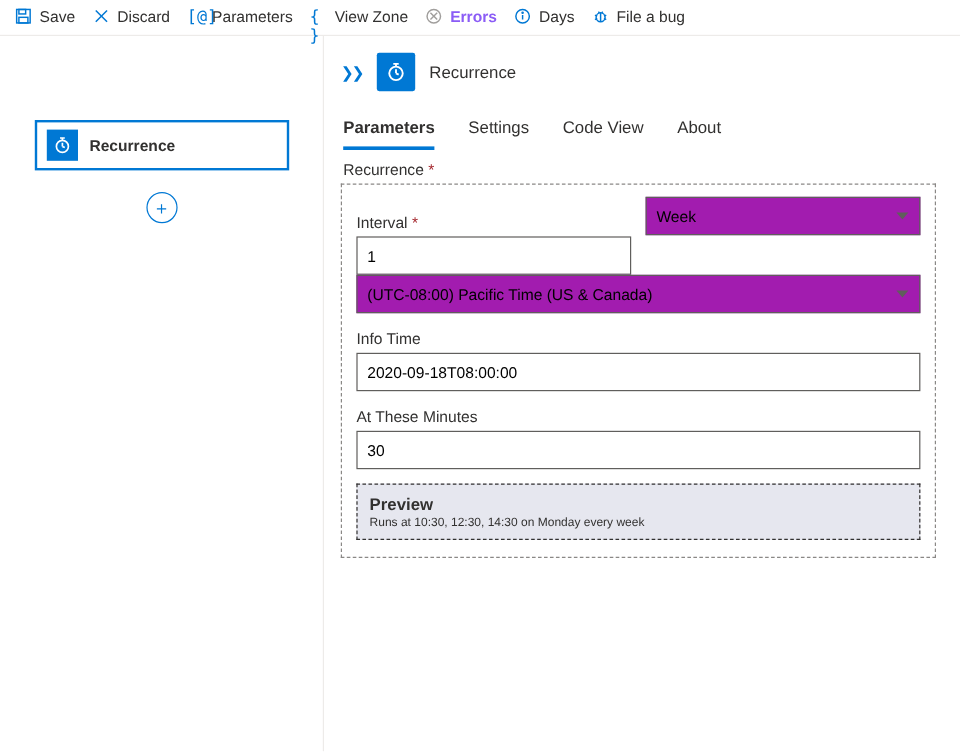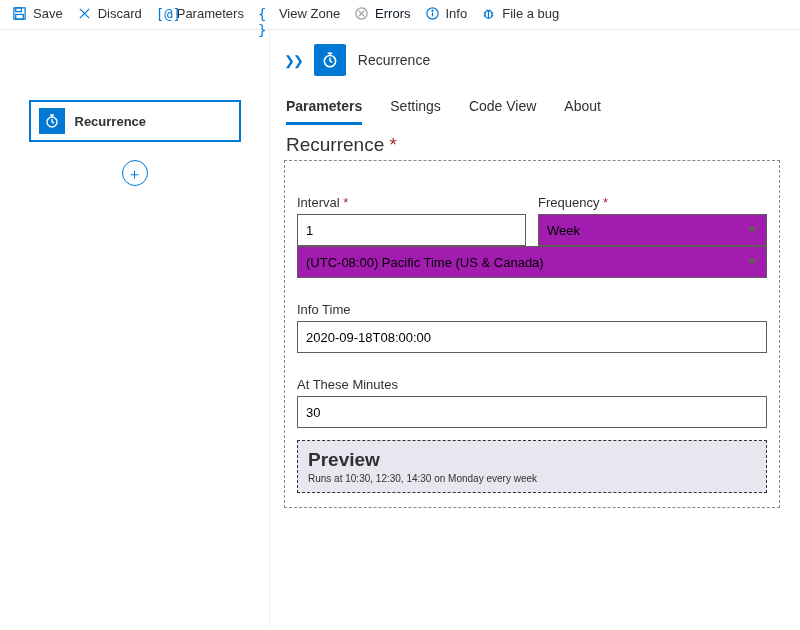--- a/index.html
+++ b/index.html
@@ -1,21 +1,21 @@
 <!DOCTYPE html>
 <html><head>
 <meta charset="utf-8">
 <style>
   * { box-sizing: border-box; font-family: "Segoe UI", -apple-system, sans-serif; }
   body { margin: 0; padding: 0; background: #fff; font-size: 13px; color: #323130; width: 800px; height: 630px; overflow: hidden; }
 
   
   .toolbar { display: flex; align-items: center; gap: 14px; padding: 6px 12px 8px; border-bottom: 1px solid #edebe9; }
   .tbtn { display: flex; align-items: flex-start; gap: 6px; cursor: pointer; color: #323130; }
-  .tbtn.disabled { color: #0f172a; cursor: default; }
+  .tbtn.disabled { color: #8b5cf6; cursor: default; font-weight: bold; }
   .tbtn svg, .tbtn .ficon { width: 15px; height: 15px; color: #0078d4; }
   .tbtn.disabled svg, .tbtn.disabled .ficon { color: #a19f9d; }
 
   .workspace { display: flex; height: calc(100% - 34px); }
 
   
   .canvas { width: 270px; border-right: 1px solid #edebe9; padding-top: 70px; display: flex; flex-direction: column; align-items: center; }
   .node { width: 212px; height: 42px; border: 2px solid #0078d4; background: #fff; display: flex; align-items: center; gap: 10px; padding: 0 8px; cursor: pointer; }
   .node-icon { width: 26px; height: 26px; background: #0078d4; display: flex; align-items: center; justify-content: center; }
   .node-icon svg { width: 16px; height: 16px; color: #fff; }
@@ -27,34 +27,34 @@
   .panel-header { display: flex; align-items: center; gap: 12px; margin-bottom: 16px; }
   .collapse-arrows { color: #0078d4; font-size: 13px; letter-spacing: -2px; cursor: pointer; }
   .panel-icon { width: 32px; height: 32px; background: #0078d4; display: flex; align-items: center; justify-content: center; border-radius: 2px; }
   .panel-icon svg { width: 18px; height: 18px; color: #fff; }
   .panel-title { font-size: 14px; color: #323130; }
 
   .tabs { display: flex; gap: 28px; padding-left: 2px; border-bottom: 0; margin-bottom: 10px; }
   .tab { padding: 6px 0 8px; cursor: pointer; color: #323130; font-size: 14px; }
   .tab.active { font-weight: 600; border-bottom: 3px solid #0078d4; margin-bottom: -1px; }
 
-  .section-label { font-size: 19px; margin: 8px 0 4px 2px; }
+  .section-label { font-size: 13px; margin: 8px 0 4px 2px; }
   .section-label .req, .flabel .req { color: #a4262c; }
 
   .form-box { border: 1px dashed #8a8886; padding: 10px 12px 14px; }
   .row { display: flex; gap: 12px; }
   .field { flex: 1; display: flex; flex-direction: column; }
-  .flabel { font-size: 13px; margin-bottom: 4px; margin-top: 24px; }
+  .flabel { font-size: 13px; margin-bottom: 4px; margin-top: 14px; }
   .finput { height: 32px; border: 1px solid #605e5c; padding: 0 8px; font-size: 13px; background: #fff; width: 100%; }
   .fselect { position: relative; }
   .fselect select { width: 100%; height: 32px; border: 1px solid #605e5c; padding: 0 8px; font-size: 13px; background: #a21caf; appearance: none; }
   .fselect::after { content: ""; position: absolute; right: 10px; top: 13px; width: 0; height: 0; border-left: 5px solid transparent; border-right: 5px solid transparent; border-top: 6px solid #605e5c; pointer-events: none; }
 
   .preview { margin-top: 12px; border: 1px dashed #323130; background: #e6e7ef; padding: 8px 10px; }
-  .preview-title { font-weight: 600; font-size: 19px; margin-bottom: 2px; }
+  .preview-title { font-weight: 600; font-size: 14px; margin-bottom: 2px; }
   .preview-text { font-size: 10px; }
 </style>
 </head>
 <body>
 
 <div class="toolbar">
   <div class="tbtn">
     <svg viewBox="0 0 16 16" fill="none" stroke="currentColor" stroke-width="1.3">
         <rect x="2" y="2" width="12" height="12"></rect>
         <rect x="4" y="2" width="6" height="4"></rect>
@@ -84,21 +84,21 @@
         <line x1="11" y1="5" x2="5" y2="11"></line>
       </svg>
     <span>Errors</span>
   </div>
   <div class="tbtn">
     <svg viewBox="0 0 16 16" fill="none" stroke="currentColor" stroke-width="1.3">
         <circle cx="8" cy="8" r="6"></circle>
         <line x1="8" y1="7" x2="8" y2="11"></line>
         <circle cx="8" cy="5" r="0.5" fill="currentColor"></circle>
       </svg>
-    <span>Info</span>
+    <span>Days</span>
   </div>
   <div class="tbtn">
     <svg viewBox="0 0 16 16" fill="none" stroke="currentColor" stroke-width="1.3">
         <circle cx="8" cy="9" r="4"></circle>
         <line x1="8" y1="5" x2="8" y2="13"></line>
         <line x1="3" y1="7" x2="5" y2="8"></line>
         <line x1="13" y1="7" x2="11" y2="8"></line>
         <line x1="3" y1="11" x2="5" y2="10"></line>
         <line x1="13" y1="11" x2="11" y2="10"></line>
         <line x1="6" y1="4" x2="7" y2="5"></line>
@@ -154,21 +154,20 @@
       <span>Recurrence</span> <span class="req">*</span>
     </div>
 
     <div class="form-box">
       <div class="row">
         <div class="field">
           <div class="flabel"><span>Interval</span> <span class="req">*</span></div>
           <input class="finput" value="1" style="">
         </div>
         <div class="field">
-          <div class="flabel"><span>Frequency</span> <span class="req">*</span></div>
           <div class="fselect"><select><option>Week</option></select></div>
         </div>
       </div>
 
       <div class="field">
         <div class="fselect"><select><option>(UTC-08:00) Pacific Time (US &amp; Canada)</option></select></div>
       </div>
 
       <div class="field">
         <div class="flabel">Info Time</div>

